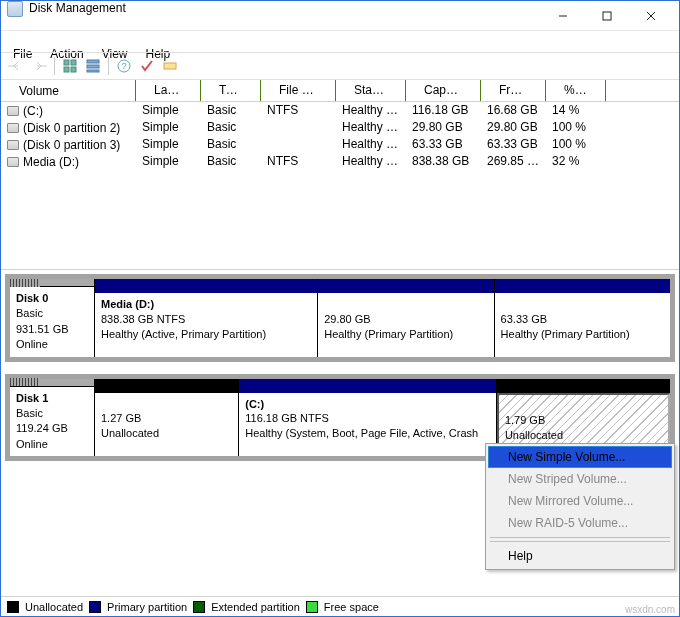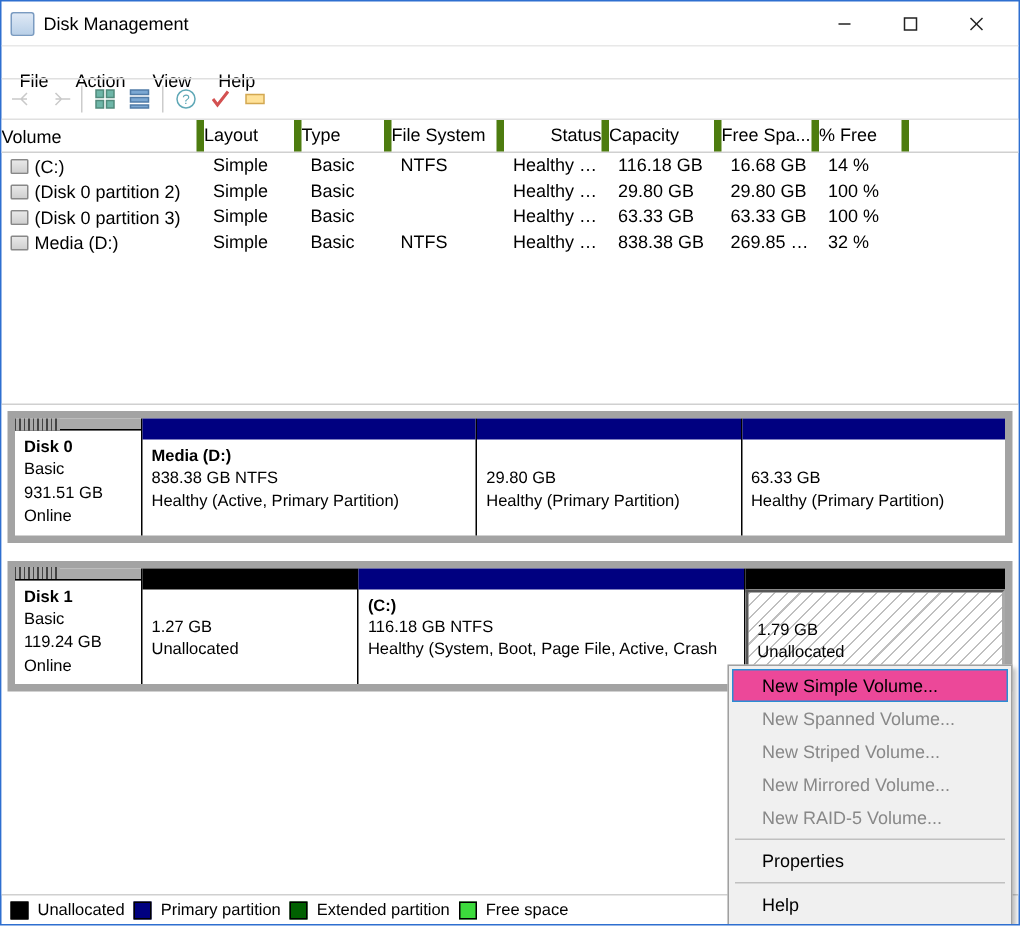--- a/index.html
+++ b/index.html
@@ -13,21 +13,21 @@
     border: 1px solid #2e6fd0;
     display: flex;
     flex-direction: column;
     position: relative;
     overflow: hidden;
   }
   
   .titlebar {
     height: 30px;
     display: flex;
-    align-items: center;
+    align-items: flex-start;
     padding: 0 6px;
     border-bottom: 1px solid #e8e8e8;
   }
   .titlebar .app-icon {
     width: 16px; height: 16px;
     background: linear-gradient(#dfe9f5,#b9d0e8);
     border: 1px solid #7a9bc1;
     border-radius: 2px;
     margin-right: 6px;
     position: relative;
@@ -75,22 +75,22 @@
     display: flex;
     flex-direction: column;
   }
   .vol-header, .vol-row { display: flex; }
   .vol-header {
     background: #fff;
     border-bottom: 1px solid #d0d0d0;
     height: 22px;
   }
   .vol-header .cell {
-    border-right: 5px solid #4d7c0f;
-    padding: 3px 0;
+    border-right: 1px solid #4d7c0f;
+    padding: 3px 18px;
     font-weight: 400;
     white-space: nowrap; overflow: hidden; text-overflow: ellipsis;
   }
   .vol-row { height: 17px; }
   .vol-row .cell {
     padding: 1px 6px;
     white-space: nowrap; overflow: hidden; text-overflow: ellipsis;
   }
   .cell.c0 { width: 135px; display:flex; align-items:center; gap:4px;}
   .cell.c1 { width: 65px; }
@@ -184,21 +184,21 @@
     box-shadow: 2px 2px 3px rgba(0,0,0,0.25);
     padding: 2px;
     z-index: 10;
   }
   .menu-item {
     padding: 4px 20px;
     font-size: 12px;
     cursor: default;
   }
   .menu-item.highlight {
-    background: #ec4899;
+    background: #1d4ed8;
     border: 1px solid #2a8dd4;
     padding: 3px 19px;
   }
   .menu-item.disabled { color: #888; }
   .menu-sep {
     height: 1px;
     background: #c0c0c0;
     margin: 3px 2px;
   }
   
@@ -445,26 +445,24 @@
           <span>Unallocated</span>
         </div>
       </div>
     </div>
   </div>
 
 </div>
 
 <div class="context-menu">
   <div class="menu-item highlight">New Simple Volume...</div>
-  <div class="menu-item disabled">New Spanned Volume...</div>
   <div class="menu-item disabled">New Striped Volume...</div>
   <div class="menu-item disabled">New Mirrored Volume...</div>
   <div class="menu-item disabled">New RAID-5 Volume...</div>
   <div class="menu-sep"></div>
-  <div class="menu-item">Properties</div>
   <div class="menu-sep"></div>
   <div class="menu-item">Help</div>
 </div>
 
 <div class="legend">
   <div class="leg-sw sw-black"></div>
   <span>Unallocated</span>
   <div class="leg-sw sw-navy"></div>
   <span>Primary partition</span>
   <div class="leg-sw sw-green"></div>

